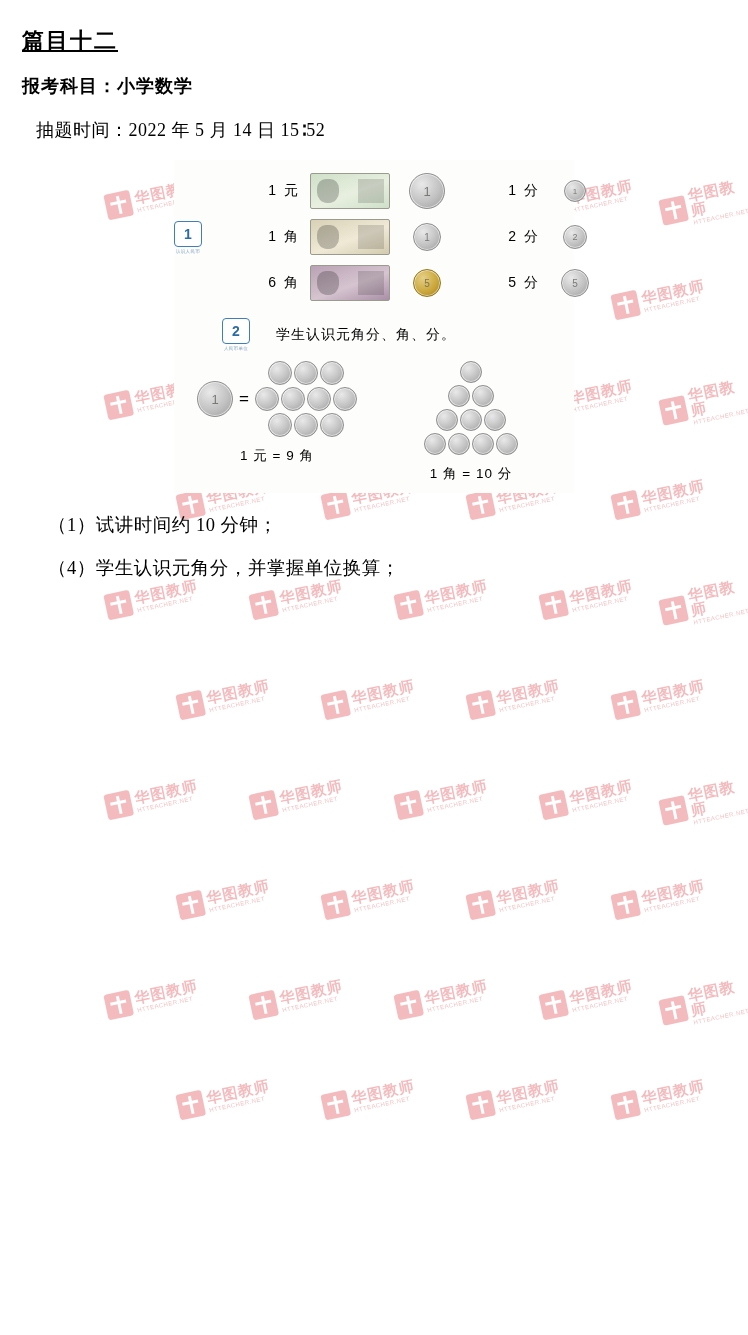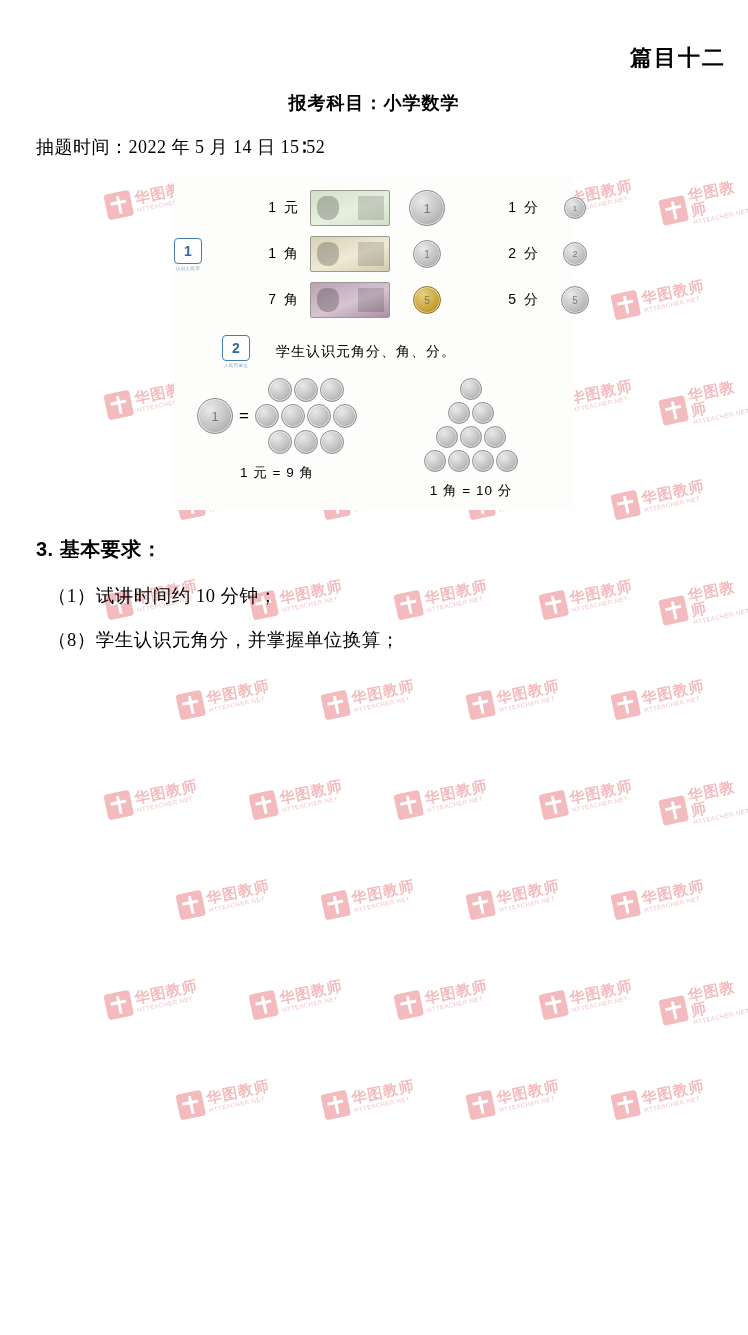--- a/index.html
+++ b/index.html
@@ -93,29 +93,30 @@
     font-size: 14.5px;
     line-height: 1.62;
     text-align: justify;
     font-weight: bold;
   }
   .disclaimer .lead {
     font-weight: bold;
   }
 
   .doc-title {
-    text-align: right;
+    text-align: left;
     font-family: "Liberation Sans", "DejaVu Sans", sans-serif;
     font-weight: bold;
     font-size: 22px;
-    margin-top: 43px;
+    margin-top: 26px;
     letter-spacing: 2px;
+    text-decoration: underline;
   }
   .doc-subtitle {
-    text-align: center;
+    text-align: left;
     font-family: "Liberation Sans", "DejaVu Sans", sans-serif;
     font-weight: bold;
     font-size: 18px;
     margin-top: 18px;
     letter-spacing: 1px;
   }
   .draw-time {
     margin-top: 20px;
     margin-left: 14px;
     font-size: 18px;
@@ -663,21 +664,21 @@
               </div>
             </div>
             <div class="coin-cell">
               <span class="coin coin-silver coin-md">
                 <span class="coin-mark">1</span>
               </span>
             </div>
           </div>
 
           <div class="mt-line">
-            <div class="mt-label">7 角</div>
+            <div class="mt-label">6 角</div>
             <div class="note-cell">
               <div class="note note-5jiao">
                 <span class="portrait"></span>
                 <span class="figpat"></span>
               </div>
             </div>
             <div class="coin-cell">
               <span class="coin coin-gold coin-md">
                 <span class="coin-mark">5</span>
               </span>
@@ -774,20 +775,19 @@
               <span class="coin coin-silver coin-xs"></span>
             </span>
           </span>
         </div>
         <div class="exch-caption">1 角 = 10 分</div>
       </div>
 
     </div>
   </div>
 
-  <p class="sec sec-3">3. 基本要求：</p>
 
   <div class="req-list">
     <p class="req-item">（1）试讲时间约 10 分钟；</p>
-    <p class="req-item">（8）学生认识元角分，并掌握单位换算；</p>
+    <p class="req-item">（4）学生认识元角分，并掌握单位换算；</p>
   </div>
 
 </div>
 
 </body></html>

